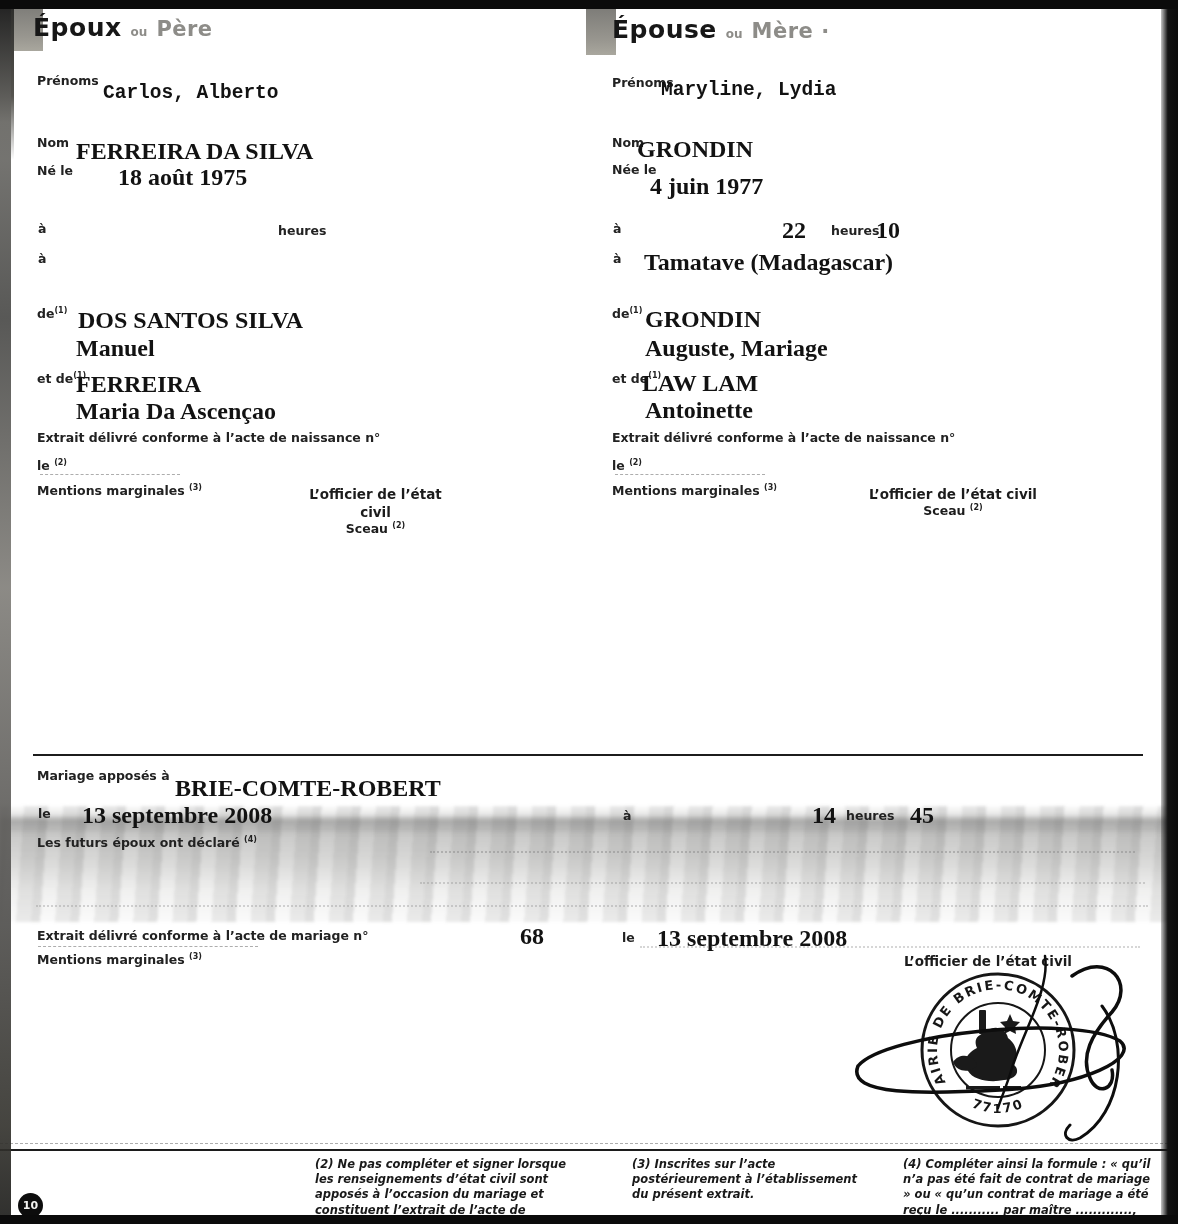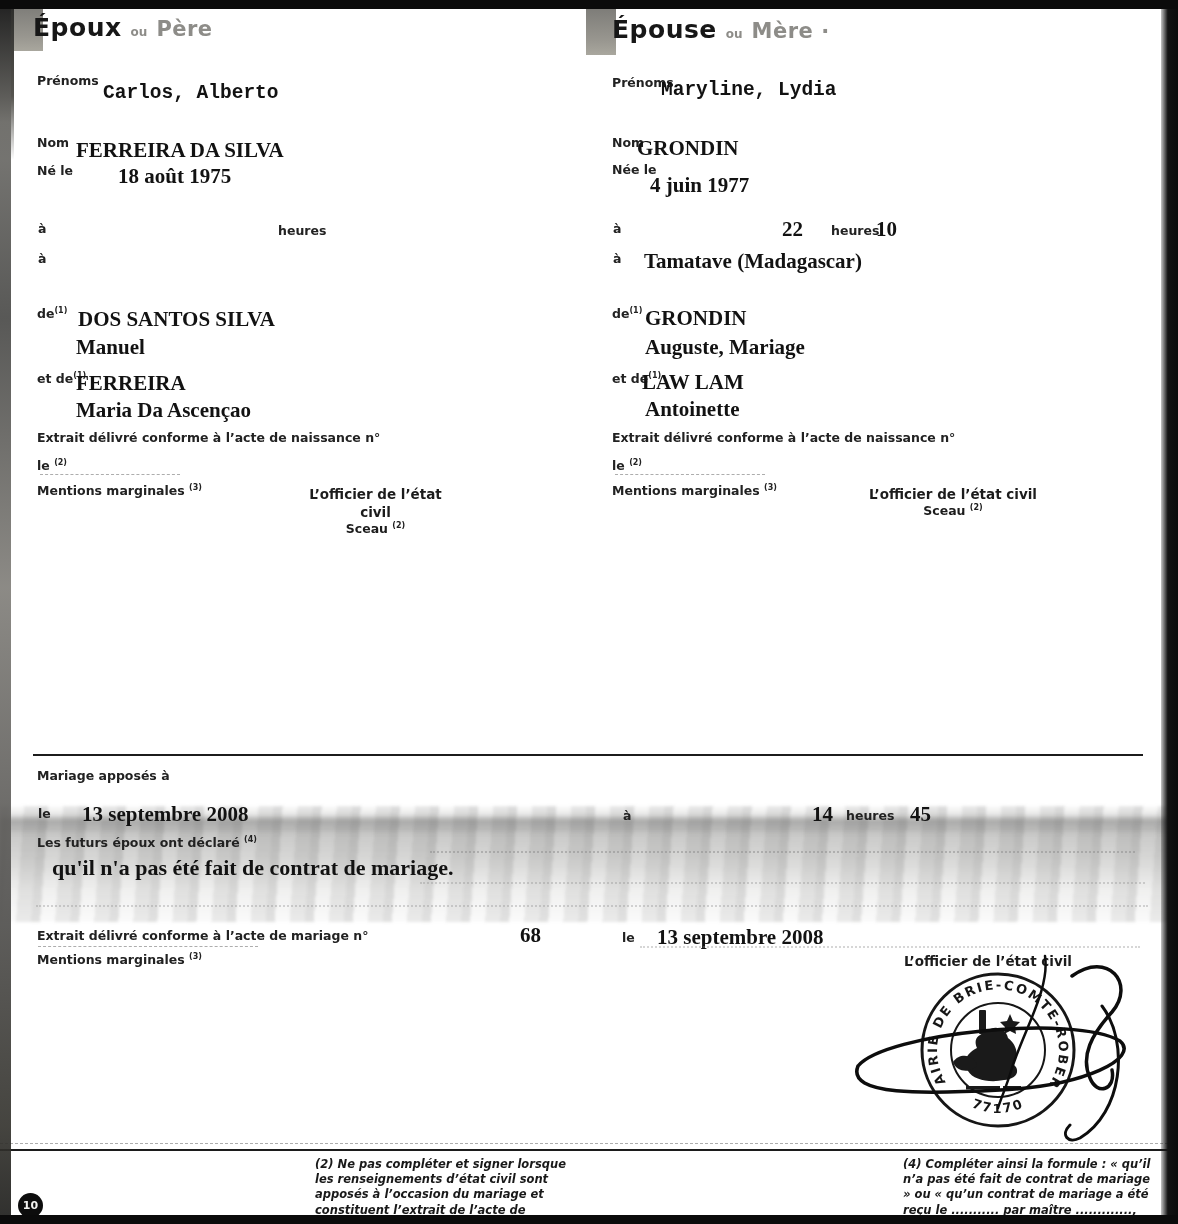--- a/index.html
+++ b/index.html
@@ -17,21 +17,21 @@
   
   .hdr-block{width:33px;height:45px;background:linear-gradient(180deg,#7d7c78,#999790 70%,#a9a79e);}
   .hdr{display:flex;align-items:baseline;gap:9px;white-space:nowrap;}
   .hdr .t1{font-size:25px;font-weight:700;color:#171717;letter-spacing:.5px;}
   .hdr .t2{font-size:12px;font-weight:700;color:#8d8c88;}
   .hdr .t3{font-size:21px;font-weight:600;color:#8d8c88;letter-spacing:.5px;}
   
   .lbl{font-size:12.5px;font-weight:700;color:#222;white-space:nowrap;}
   .lbl sup{font-size:8px;font-weight:700;}
   .val{font-family:Liberation Mono, monospace;font-weight:700;font-size:19.5px;color:#121212;white-space:nowrap;}
-  .val-lg{font-family:"Liberation Serif",serif;font-weight:700;font-size:21px;color:#121212;white-space:nowrap;}
+  .val-lg{font-family:"Liberation Serif",serif;font-weight:700;font-size:24px;color:#121212;white-space:nowrap;}
   .boldpart{font-weight:900;}
   .officer{font-size:13.5px;font-weight:700;text-align:center;line-height:1.35;color:#1c1c1c;}
   .officer .sceau{font-size:12.5px;}
   .officer sup{font-size:8px;}
   
   .rule{height:0;border-top:2.5px solid #1c1c1c;}
   .dotline{height:0;border-top:2px dotted #8c8c8c;}
   .faint{opacity:.5;}
   .vfaint{opacity:.35;}
   .dashrule{height:0;border-top:1.5px dashed #777;opacity:.6;}
@@ -153,34 +153,34 @@
   <div class="abs officer" style="left:868px;top:485px;width:170px;">
     <div>L’officier de l’état civil</div>
     <div class="sceau">
       <span>Sceau</span> <sup>(2)</sup>
     </div>
   </div>
 
   <div class="abs rule" style="left:33px;top:754px;width:1110px;"></div>
 
   <div class="abs lbl" style="left:37px;top:768px;">Mariage apposés à</div>
+  <div class="abs val-lg" style="left:175px;top:775px;">BRIE-COMTE-ROBERT</div>
 
   <div class="abs lbl" style="left:38px;top:806px;">le</div>
   <div class="abs val-lg" style="left:82px;top:802px;">13 septembre 2008</div>
   <div class="abs lbl" style="left:623px;top:808px;">à</div>
   <div class="abs val-lg" style="left:812px;top:802px;">14</div>
   <div class="abs lbl" style="left:846px;top:808px;">heures</div>
   <div class="abs val-lg" style="left:910px;top:802px;">45</div>
 
   <div class="abs lbl" style="left:37px;top:835px;">
     <span>Les futurs époux ont déclaré</span> <sup>(4)</sup>
   </div>
   <div class="abs dotline faint" style="left:430px;top:851px;width:705px;"></div>
 
-  <div class="abs val-lg" style="left:52px;top:855px;font-size:22px;">qu'il n'a pas été fait de contrat de mariage.</div>
   <div class="abs dotline vfaint" style="left:420px;top:882px;width:725px;"></div>
   <div class="abs dotline vfaint" style="left:36px;top:905px;width:1112px;"></div>
 
   <div class="abs lbl" style="left:37px;top:928px;">
     <span>Extrait délivré conforme à l’</span><span class="boldpart">acte de mariage n°</span>
   </div>
   <div class="abs val-lg" style="left:520px;top:923px;">68</div>
   <div class="abs dashrule vfaint" style="left:38px;top:946px;width:220px;"></div>
   <div class="abs lbl" style="left:622px;top:930px;">le</div>
   <div class="abs val-lg" style="left:657px;top:925px;">13 septembre 2008</div>
@@ -225,20 +225,23 @@
       <path stroke-width="3" d="M 262,58 C 290,95 282,165 240,190 C 228,196 220,187 230,177"></path>
     </g>
   </svg>
 
   <div class="abs dashrule" style="left:0px;top:1143px;width:1178px;"></div>
   <div class="abs rule" style="left:0px;top:1149px;width:1178px;border-top-width:2px;"></div>
 
   <div class="abs foot" style="left:315px;top:1157px;width:272px;">
     <span>(2)</span> <span>Ne pas compléter et signer lorsque les renseignements d’état civil sont apposés à l’occasion du mariage et constituent l’extrait de l’acte de mariage.</span>
   </div>
+  <div class="abs foot" style="left:632px;top:1157px;width:235px;">
+    <span>(3)</span> <span>Inscrites sur l’acte postérieurement à l’établissement du présent extrait.</span>
+  </div>
   <div class="abs foot" style="left:903px;top:1157px;width:252px;">
     <span>(4)</span> <span>Compléter ainsi la formule : « qu’il n’a pas été fait de contrat de mariage » ou « qu’un contrat de mariage a été reçu le ........... par maître ............., notaire à .......... ».</span>
   </div>
 
   <div class="abs badge" style="left:18px;top:1193px;">10</div>
 
   <div class="abs corner-smudge"></div>
   <div class="abs edge-left"></div>
   <div class="abs edge-right"></div>
   <div class="abs edge-top"></div>

